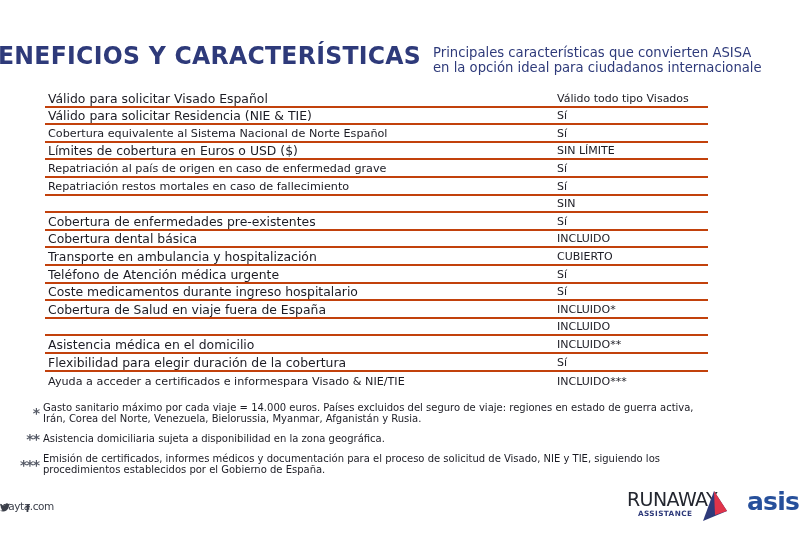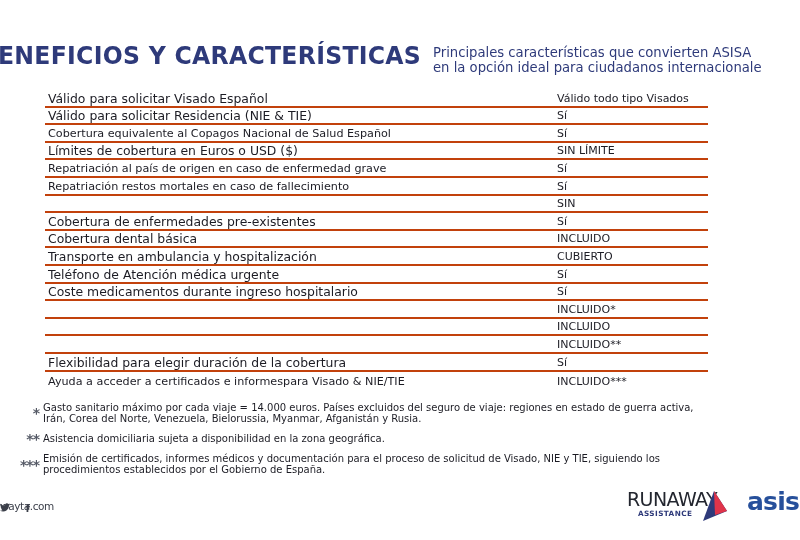--- a/index.html
+++ b/index.html
@@ -75,21 +75,21 @@
 <div class="table">
   <div class="row">
       <span class="feat">Válido para solicitar Visado Español</span>
       <span class="val">Válido todo tipo Visados</span>
     </div>
   <div class="row">
       <span class="feat">Válido para solicitar Residencia (NIE &amp; TIE)</span>
       <span class="val">Sí</span>
     </div>
   <div class="row">
-      <span class="feat small">Cobertura equivalente al Copagos Nacional de Salud Español</span>
+      <span class="feat small">Cobertura equivalente al Sistema Nacional de Norte Español</span>
       <span class="val">Sí</span>
     </div>
   <div class="row">
       <span class="feat">Límites de cobertura en Euros o USD ($)</span>
       <span class="val">SIN LÍMITE</span>
     </div>
   <div class="row">
       <span class="feat small">Repatriación al país de origen en caso de enfermedad grave</span>
       <span class="val">Sí</span>
     </div>
@@ -114,26 +114,28 @@
     </div>
   <div class="row">
       <span class="feat">Teléfono de Atención médica urgente</span>
       <span class="val">Sí</span>
     </div>
   <div class="row">
       <span class="feat">Coste medicamentos durante ingreso hospitalario</span>
       <span class="val">Sí</span>
     </div>
   <div class="row">
+      <span class="feat">Cobertura de Salud en viaje fuera de España</span>
       <span class="val">INCLUIDO*</span>
     </div>
   <div class="row">
       <span class="val">INCLUIDO</span>
     </div>
   <div class="row">
+      <span class="feat">Asistencia médica en el domicilio</span>
       <span class="val">INCLUIDO**</span>
     </div>
   <div class="row">
       <span class="feat">Flexibilidad para elegir duración de la cobertura</span>
       <span class="val">Sí</span>
     </div>
   <div class="row last">
       <span class="feat small">Ayuda a acceder a certificados e informespara Visado &amp; NIE/TIE</span>
       <span class="val">INCLUIDO***</span>
     </div>

